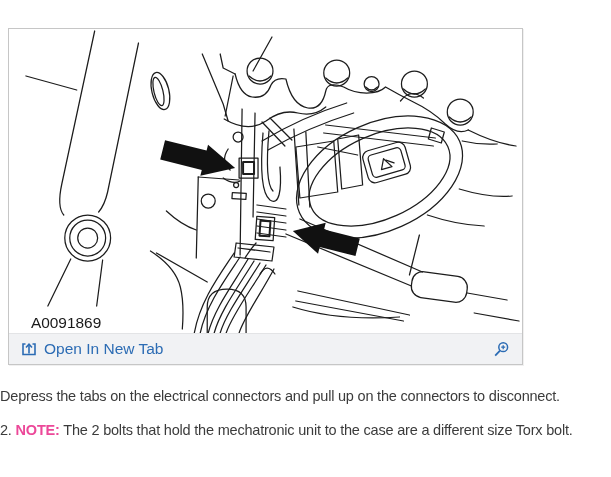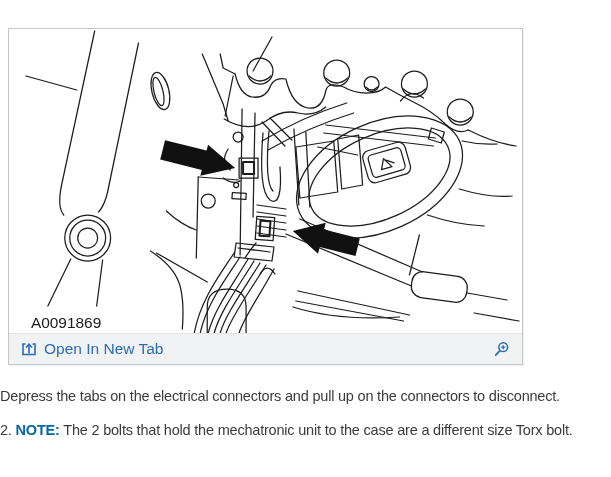--- a/index.html
+++ b/index.html
@@ -27,21 +27,21 @@
     white-space:nowrap;
   }
   .toolbar-link svg{display:block;}
   .body-text{
     position:absolute;left:0;width:497px;
     color:#3b3b3b;font-size:14.5px;letter-spacing:-0.2px;white-space:nowrap;
     margin:0;
   }
   .line-instruction{top:388px;}
   .line-note{top:422px;}
-  .bold{font-weight:bold;color:#0369a1;}
+  .bold{font-weight:bold;color:#ec4899;}
 </style>
 </head>
 <body>
 
 <div class="figure-card">
   <div class="figure-image">
     <svg viewBox="0 0 515 304" preserveAspectRatio="none">
       <g fill="none" stroke="#1c1c1c" stroke-width="1.25" stroke-linecap="round" stroke-linejoin="round">
 
         <g>

